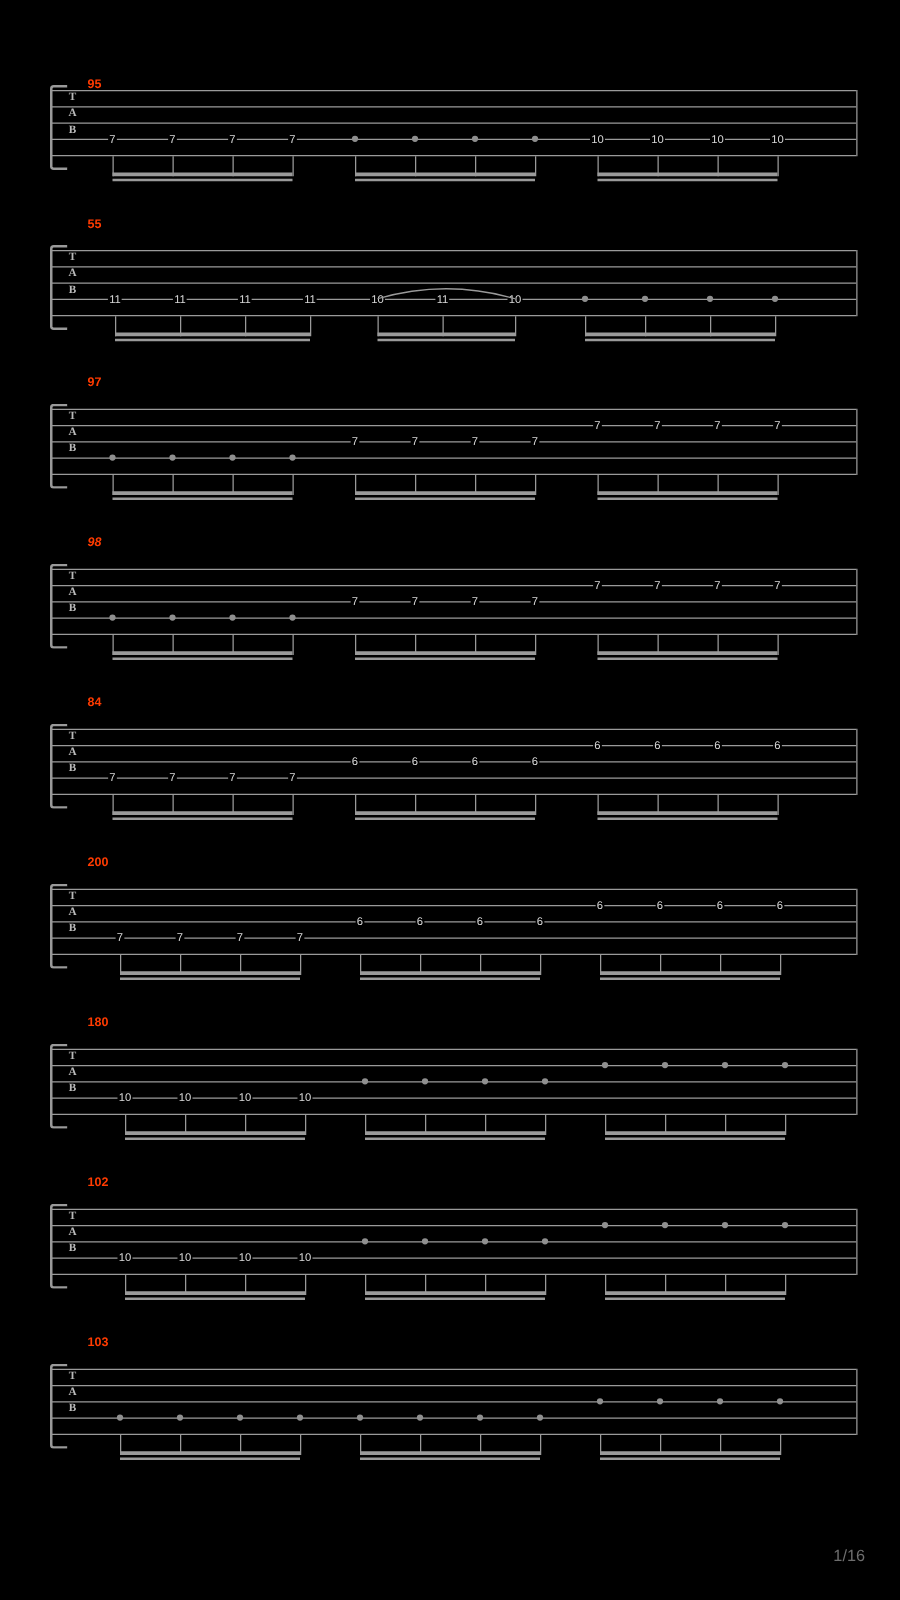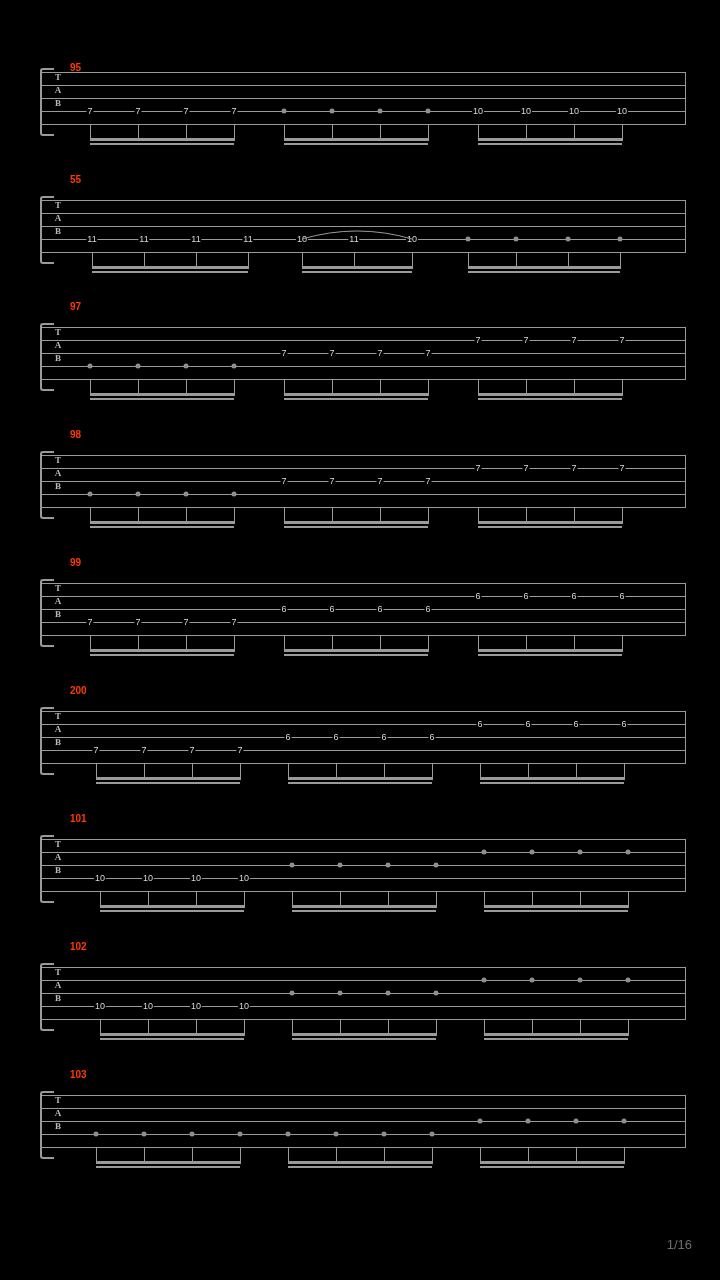--- a/index.html
+++ b/index.html
@@ -181,21 +181,21 @@
       <div class="note" style="left: 574px; top: 39px;">7</div>
       <div class="note" style="left: 622px; top: 39px;">7</div>
       <div class="beam" style="left: 478px; width: 144px; top: 92px;"></div>
       <div class="beam" style="left: 478px; width: 144px; top: 97px; height: 2px;"></div>
       <div class="stem" style="left: 478px; top: 79px; height: 16px;"></div>
       <div class="stem" style="left: 526px; top: 79px; height: 16px;"></div>
       <div class="stem" style="left: 574px; top: 79px; height: 16px;"></div>
       <div class="stem" style="left: 622px; top: 79px; height: 16px;"></div>
     </div>
     <div class="system" style="top: 429px;">
-      <div class="measure-num" style="left: 70px; top: 0px;">98</div>
+      <div class="measure-num" style="left: 70px; top: 0px; font-style: italic;">98</div>
       <div class="staff" style="top: 26px;">
         <div class="line l0"></div>
         <div class="line l1"></div>
         <div class="line l2"></div>
         <div class="line l3"></div>
         <div class="line l4"></div>
         <div class="bracket"></div>
         <div class="tabletters">
           <span>T</span>
           <span>A</span>
@@ -229,21 +229,21 @@
       <div class="note" style="left: 574px; top: 39px;">7</div>
       <div class="note" style="left: 622px; top: 39px;">7</div>
       <div class="beam" style="left: 478px; width: 144px; top: 92px;"></div>
       <div class="beam" style="left: 478px; width: 144px; top: 97px; height: 2px;"></div>
       <div class="stem" style="left: 478px; top: 79px; height: 16px;"></div>
       <div class="stem" style="left: 526px; top: 79px; height: 16px;"></div>
       <div class="stem" style="left: 574px; top: 79px; height: 16px;"></div>
       <div class="stem" style="left: 622px; top: 79px; height: 16px;"></div>
     </div>
     <div class="system" style="top: 557px;">
-      <div class="measure-num" style="left: 70px; top: 0px;">99</div>
+      <div class="measure-num" style="left: 70px; top: 0px;">84</div>
       <div class="staff" style="top: 26px;">
         <div class="line l0"></div>
         <div class="line l1"></div>
         <div class="line l2"></div>
         <div class="line l3"></div>
         <div class="line l4"></div>
         <div class="bracket"></div>
         <div class="tabletters">
           <span>T</span>
           <span>A</span>
@@ -325,21 +325,21 @@
       <div class="note" style="left: 576px; top: 39px;">6</div>
       <div class="note" style="left: 624px; top: 39px;">6</div>
       <div class="beam" style="left: 480px; width: 144px; top: 92px;"></div>
       <div class="beam" style="left: 480px; width: 144px; top: 97px; height: 2px;"></div>
       <div class="stem" style="left: 480px; top: 79px; height: 16px;"></div>
       <div class="stem" style="left: 528px; top: 79px; height: 16px;"></div>
       <div class="stem" style="left: 576px; top: 79px; height: 16px;"></div>
       <div class="stem" style="left: 624px; top: 79px; height: 16px;"></div>
     </div>
     <div class="system" style="top: 813px;">
-      <div class="measure-num" style="left: 70px; top: 0px;">101</div>
+      <div class="measure-num" style="left: 70px; top: 0px;">180</div>
       <div class="staff" style="top: 26px;">
         <div class="line l0"></div>
         <div class="line l1"></div>
         <div class="line l2"></div>
         <div class="line l3"></div>
         <div class="line l4"></div>
         <div class="bracket"></div>
         <div class="tabletters">
           <span>T</span>
           <span>A</span>

